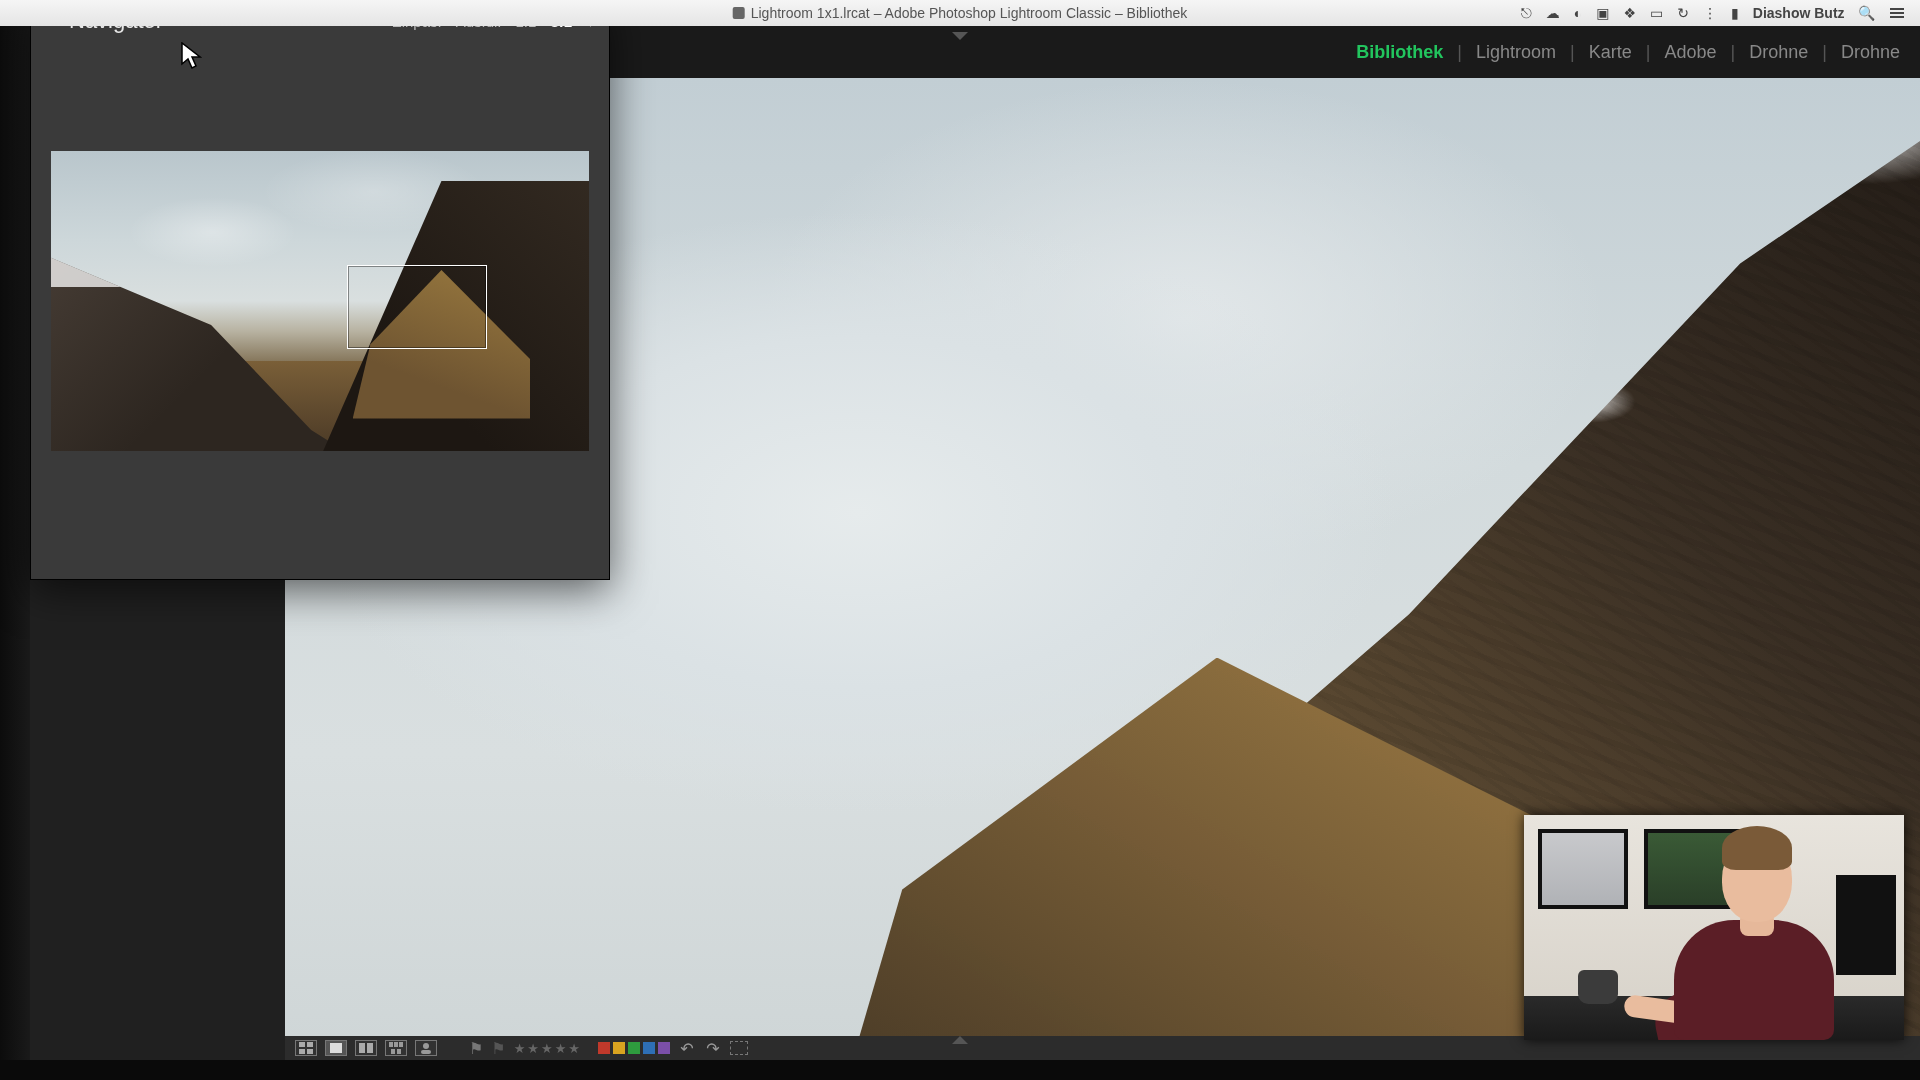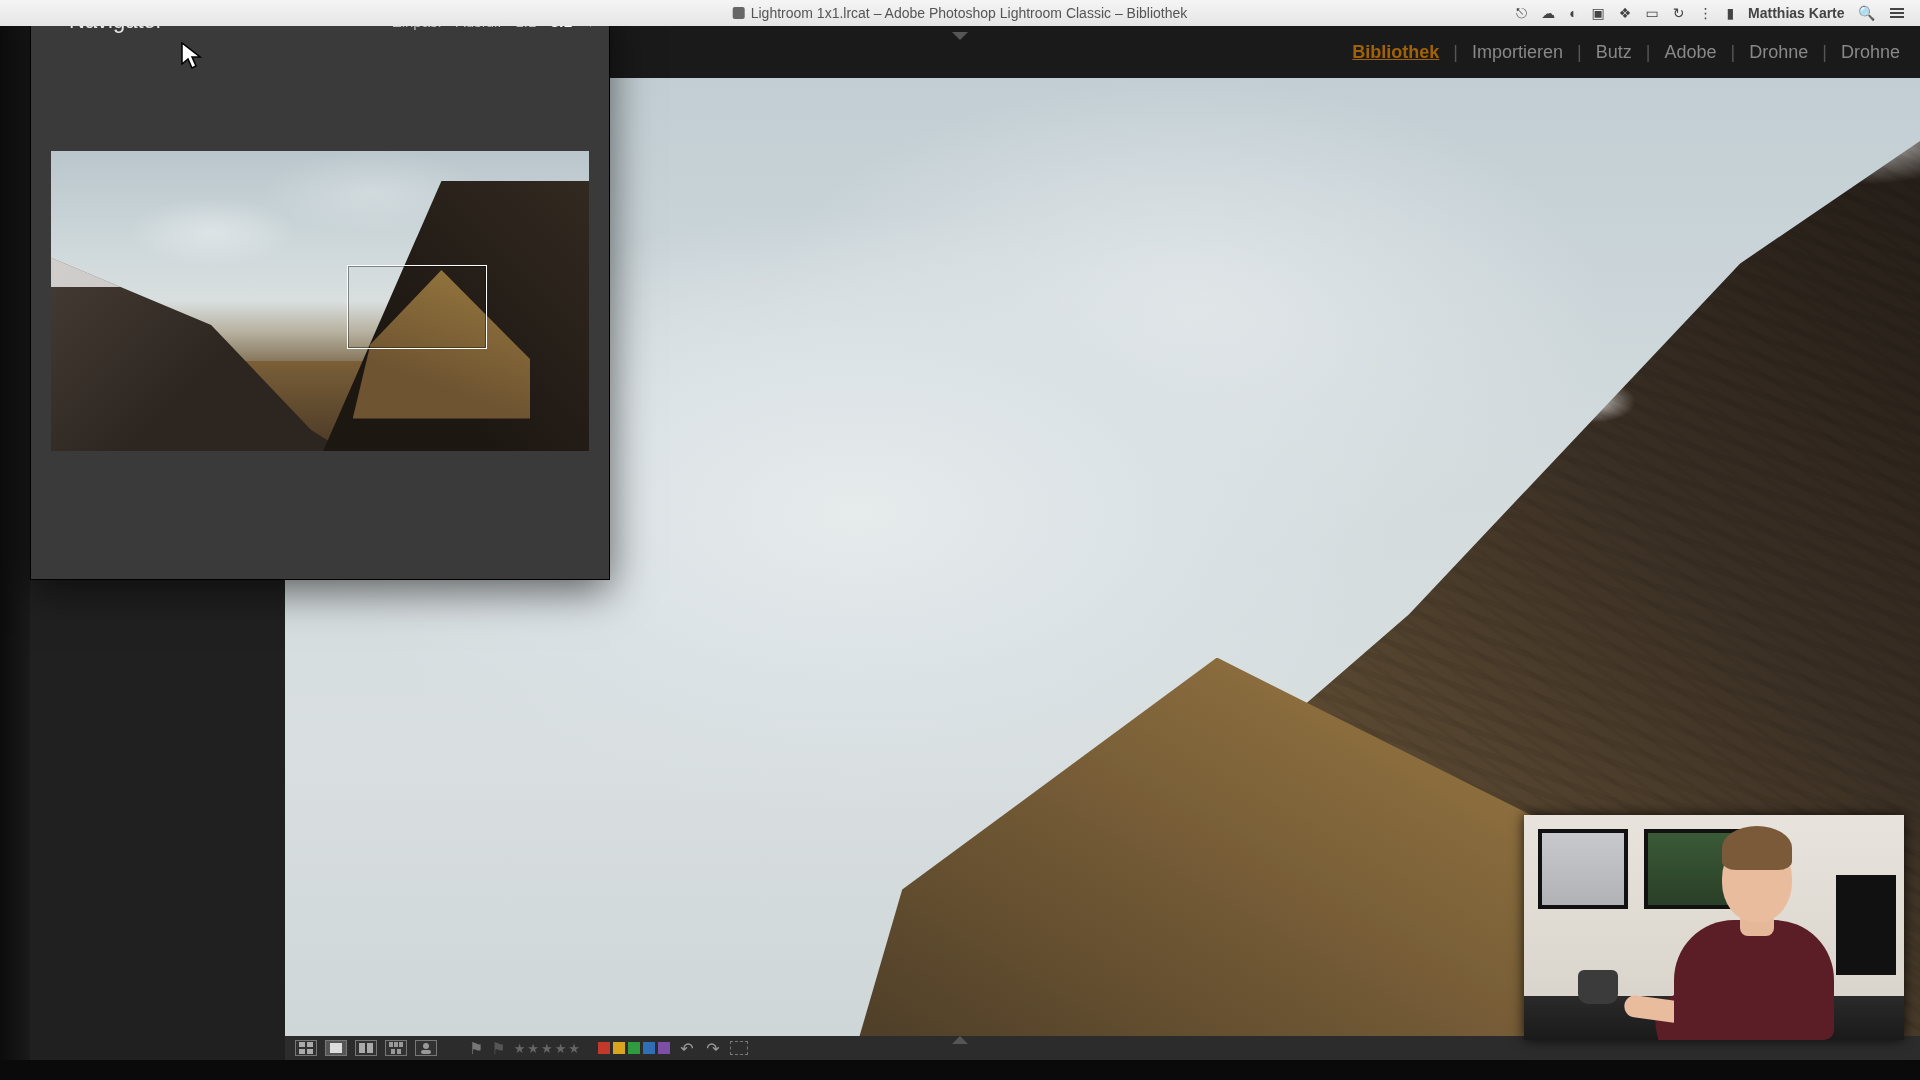--- a/index.html
+++ b/index.html
@@ -29,21 +29,21 @@
   .mac-right .mic{font-size:14px;}
   .mac-name{font-weight:600;}
   .burger{display:inline-flex;flex-direction:column;gap:2px;}
   .burger span{display:block;width:14px;height:2px;background:#444;}
 
   
   .lr-topbar{position:absolute;top:26px;left:0;right:0;height:52px;background:#1a1a1a;display:flex;align-items:center;justify-content:flex-end;padding-right:20px;z-index:5;}
   .lr-topbar .tri{position:absolute;left:50%;top:6px;transform:translateX(-50%);width:0;height:0;border-left:8px solid transparent;border-right:8px solid transparent;border-top:8px solid #555;}
   .module-picker{display:flex;gap:14px;font-size:18px;color:#888;align-items:center;}
   .module-picker .mod{cursor:pointer;}
-  .module-picker .mod.active{color:#a16207;font-weight:600;text-decoration:underline;}
+  .module-picker .mod.active{color:#22c55e;font-weight:600;}
   .module-picker .sep{color:#555;}
 
   
   .nav-panel{position:absolute;top:0;left:30px;width:580px;height:580px;background:var(--bg-panel);border:1px solid #000;z-index:50;box-shadow:0 10px 40px rgba(0,0,0,.6);}
   .nav-header{height:40px;display:flex;align-items:center;justify-content:space-between;padding:0 14px;color:var(--text-light);}
   .nav-header-left{display:flex;align-items:center;gap:10px;}
   .nav-header-left .chev{width:0;height:0;border-left:7px solid transparent;border-right:7px solid transparent;border-top:9px solid #ccc;}
   .nav-title{font-size:22px;color:#e8e8e8;}
   .nav-zooms{display:flex;align-items:center;gap:14px;font-size:15px;color:#bbb;}
   .nav-zooms span{cursor:pointer;}
@@ -178,38 +178,38 @@
   <div class="mac-right">
     <span class="mic">⎋</span>
     <span class="mic">☁</span>
     <span class="mic">◐</span>
     <span class="mic">▣</span>
     <span class="mic">❖</span>
     <span class="mic">▭</span>
     <span class="mic">↻</span>
     <span class="mic">⋮</span>
     <span class="mic">▮</span>
-    <span class="mac-name">Matthias Karte</span>
+    <span class="mac-name">Diashow Butz</span>
     <span class="mic">🔍</span>
     <span class="burger">
         <span></span>
         <span></span>
         <span></span>
       </span>
   </div>
 </div>
 
 <div class="lr-topbar">
   <div class="tri"></div>
   <div class="module-picker">
     <span class="mod active">Bibliothek</span>
       <span class="sep">|</span>
-    <span class="mod">Importieren</span>
-      <span class="sep">|</span>
-    <span class="mod">Butz</span>
+    <span class="mod">Lightroom</span>
+      <span class="sep">|</span>
+    <span class="mod">Karte</span>
       <span class="sep">|</span>
     <span class="mod">Adobe</span>
       <span class="sep">|</span>
     <span class="mod">Drohne</span>
       <span class="sep">|</span>
     <span class="mod">Drohne</span>
   </div>
 </div>
 
 <div class="loupe">

